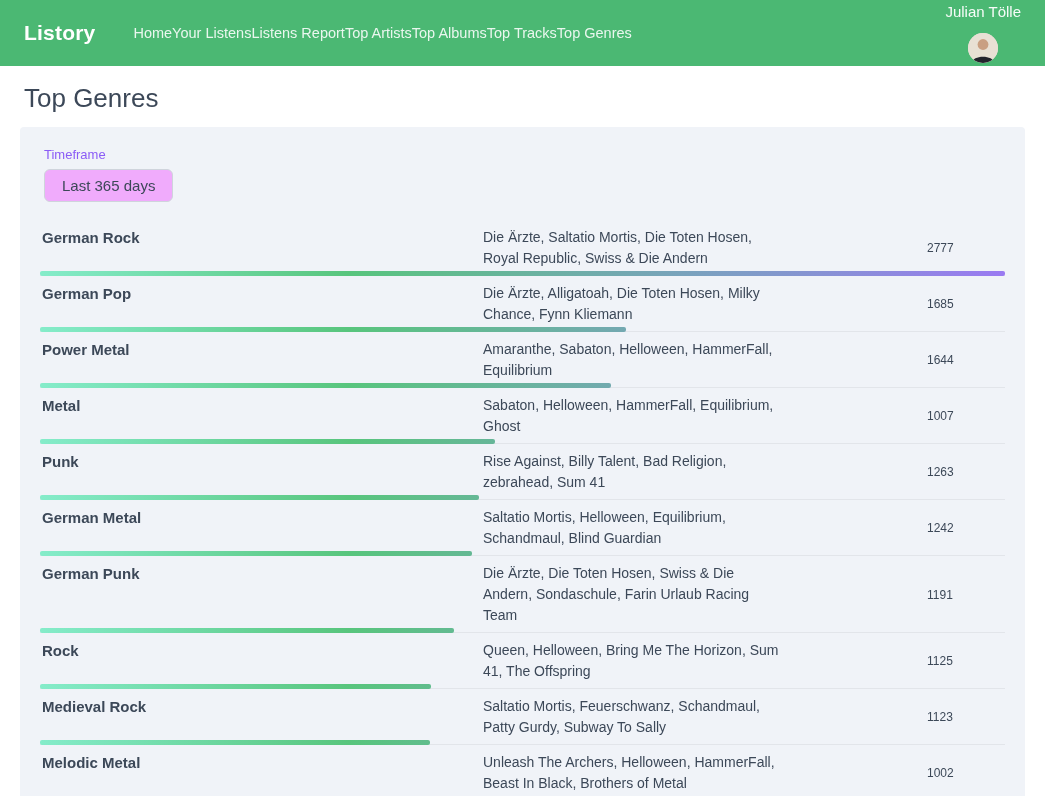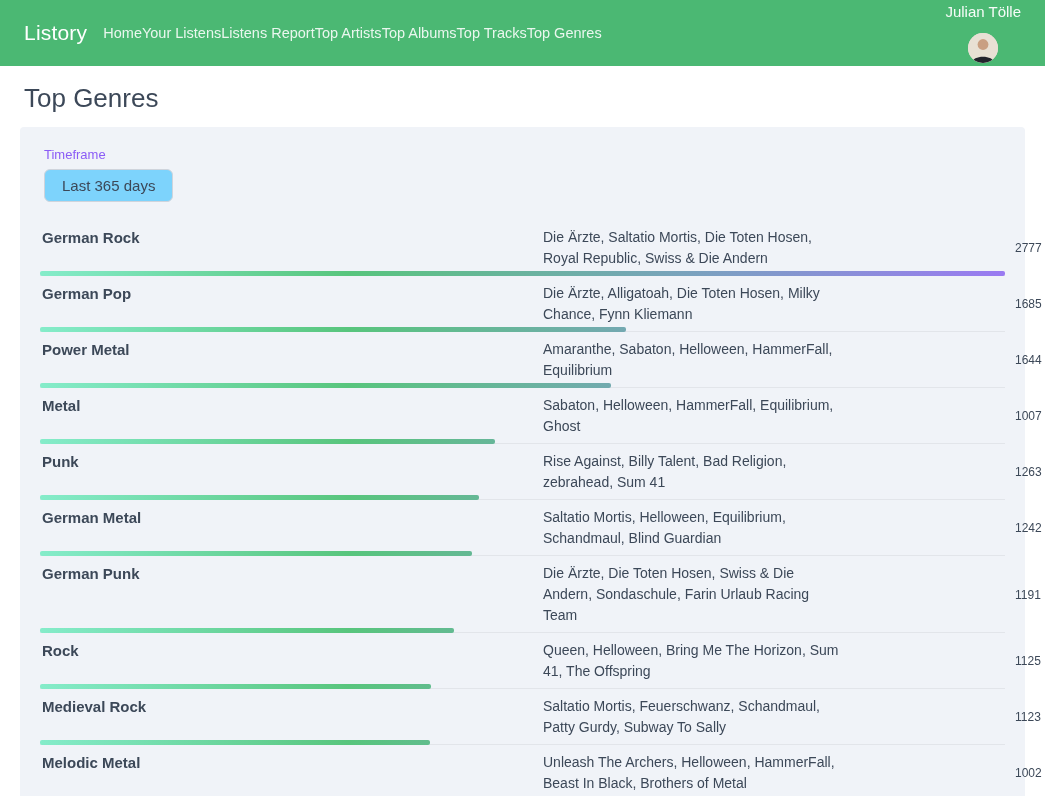--- a/index.html
+++ b/index.html
@@ -9,22 +9,22 @@
     font-family: "Liberation Sans", sans-serif;
     color: #3c4858;
   }
   
   .navbar {
     height: 66px; background: #4bb873;
     display: flex; align-items: center;
     padding: 0 24px;
   }
   .brand {
-    color: #ffffff; font-size: 21px; font-weight: 400;
-    letter-spacing: .2px; margin-right: 16px; cursor: pointer;
+    color: #ffffff; font-size: 21px; font-weight: 700;
+    letter-spacing: .2px; margin-right: 38px; cursor: pointer;
   }
   .nav-links { display: flex; align-items: center; flex: 1; }
   .nav-link {
     color: rgba(255,255,255,0.88); font-size: 14.5px; cursor: pointer;
     text-decoration: none; white-space: nowrap;
   }
   .user-area { display: flex; align-items: center; gap: 13px; flex-direction: column; }
   .user-name { color: rgba(255,255,255,0.95); font-size: 15px; }
   .avatar {
     width: 30px; height: 30px; border-radius: 50%; overflow: hidden;
@@ -36,44 +36,42 @@
     font-size: 26px; font-weight: 500; color: #3c4858;
     margin: 17px 0 13px 24px;
   }
   .card {
     margin: 0 20px; background: #f0f3f8; border-radius: 4px;
     padding: 20px 20px 40px 20px; min-height: 700px;
   }
   .timeframe { margin: 0 0 18px 4px; }
   .timeframe-label { font-size: 13px; color: #8b5cf6; margin-bottom: 7px; }
   .timeframe-select {
-    display: inline-block; background: #7dd3fc; border: 1px solid #cfd4dc;
+    display: inline-block; background: #f0abfc; border: 1px solid #cfd4dc;
     border-radius: 6px; padding: 7px 17px; font-size: 15px; color: #3c4858;
     cursor: pointer; font-family: "Liberation Sans", sans-serif;
   }
   
   .genre-table { width: 100%; }
   .genre-row {
     position: relative;
     display: grid;
     grid-template-columns: 443px 442px 1fr;
     align-items: start;
     min-height: 54px;
     padding: 7px 0 6px 0;
     border-bottom: 1px solid #e2e5ea;
-    gap: 44px;
   }
   .genre-name {
     font-size: 15px; font-weight: 700; color: #3c4858;
     padding-left: 2px; padding-top: 2px;
   }
   .genre-artists {
     font-size: 14px; color: #3c4858; line-height: 21px;
     max-width: 302px;
-    margin-left: 16px;
   }
   .genre-count {
     font-size: 12px; color: #3c4858; align-self: center;
     padding-left: 2px;
   }
   .genre-bar {
     position: absolute; left: 0; bottom: -1px; height: 5px;
     border-radius: 2px;
     background-repeat: no-repeat;
   }

